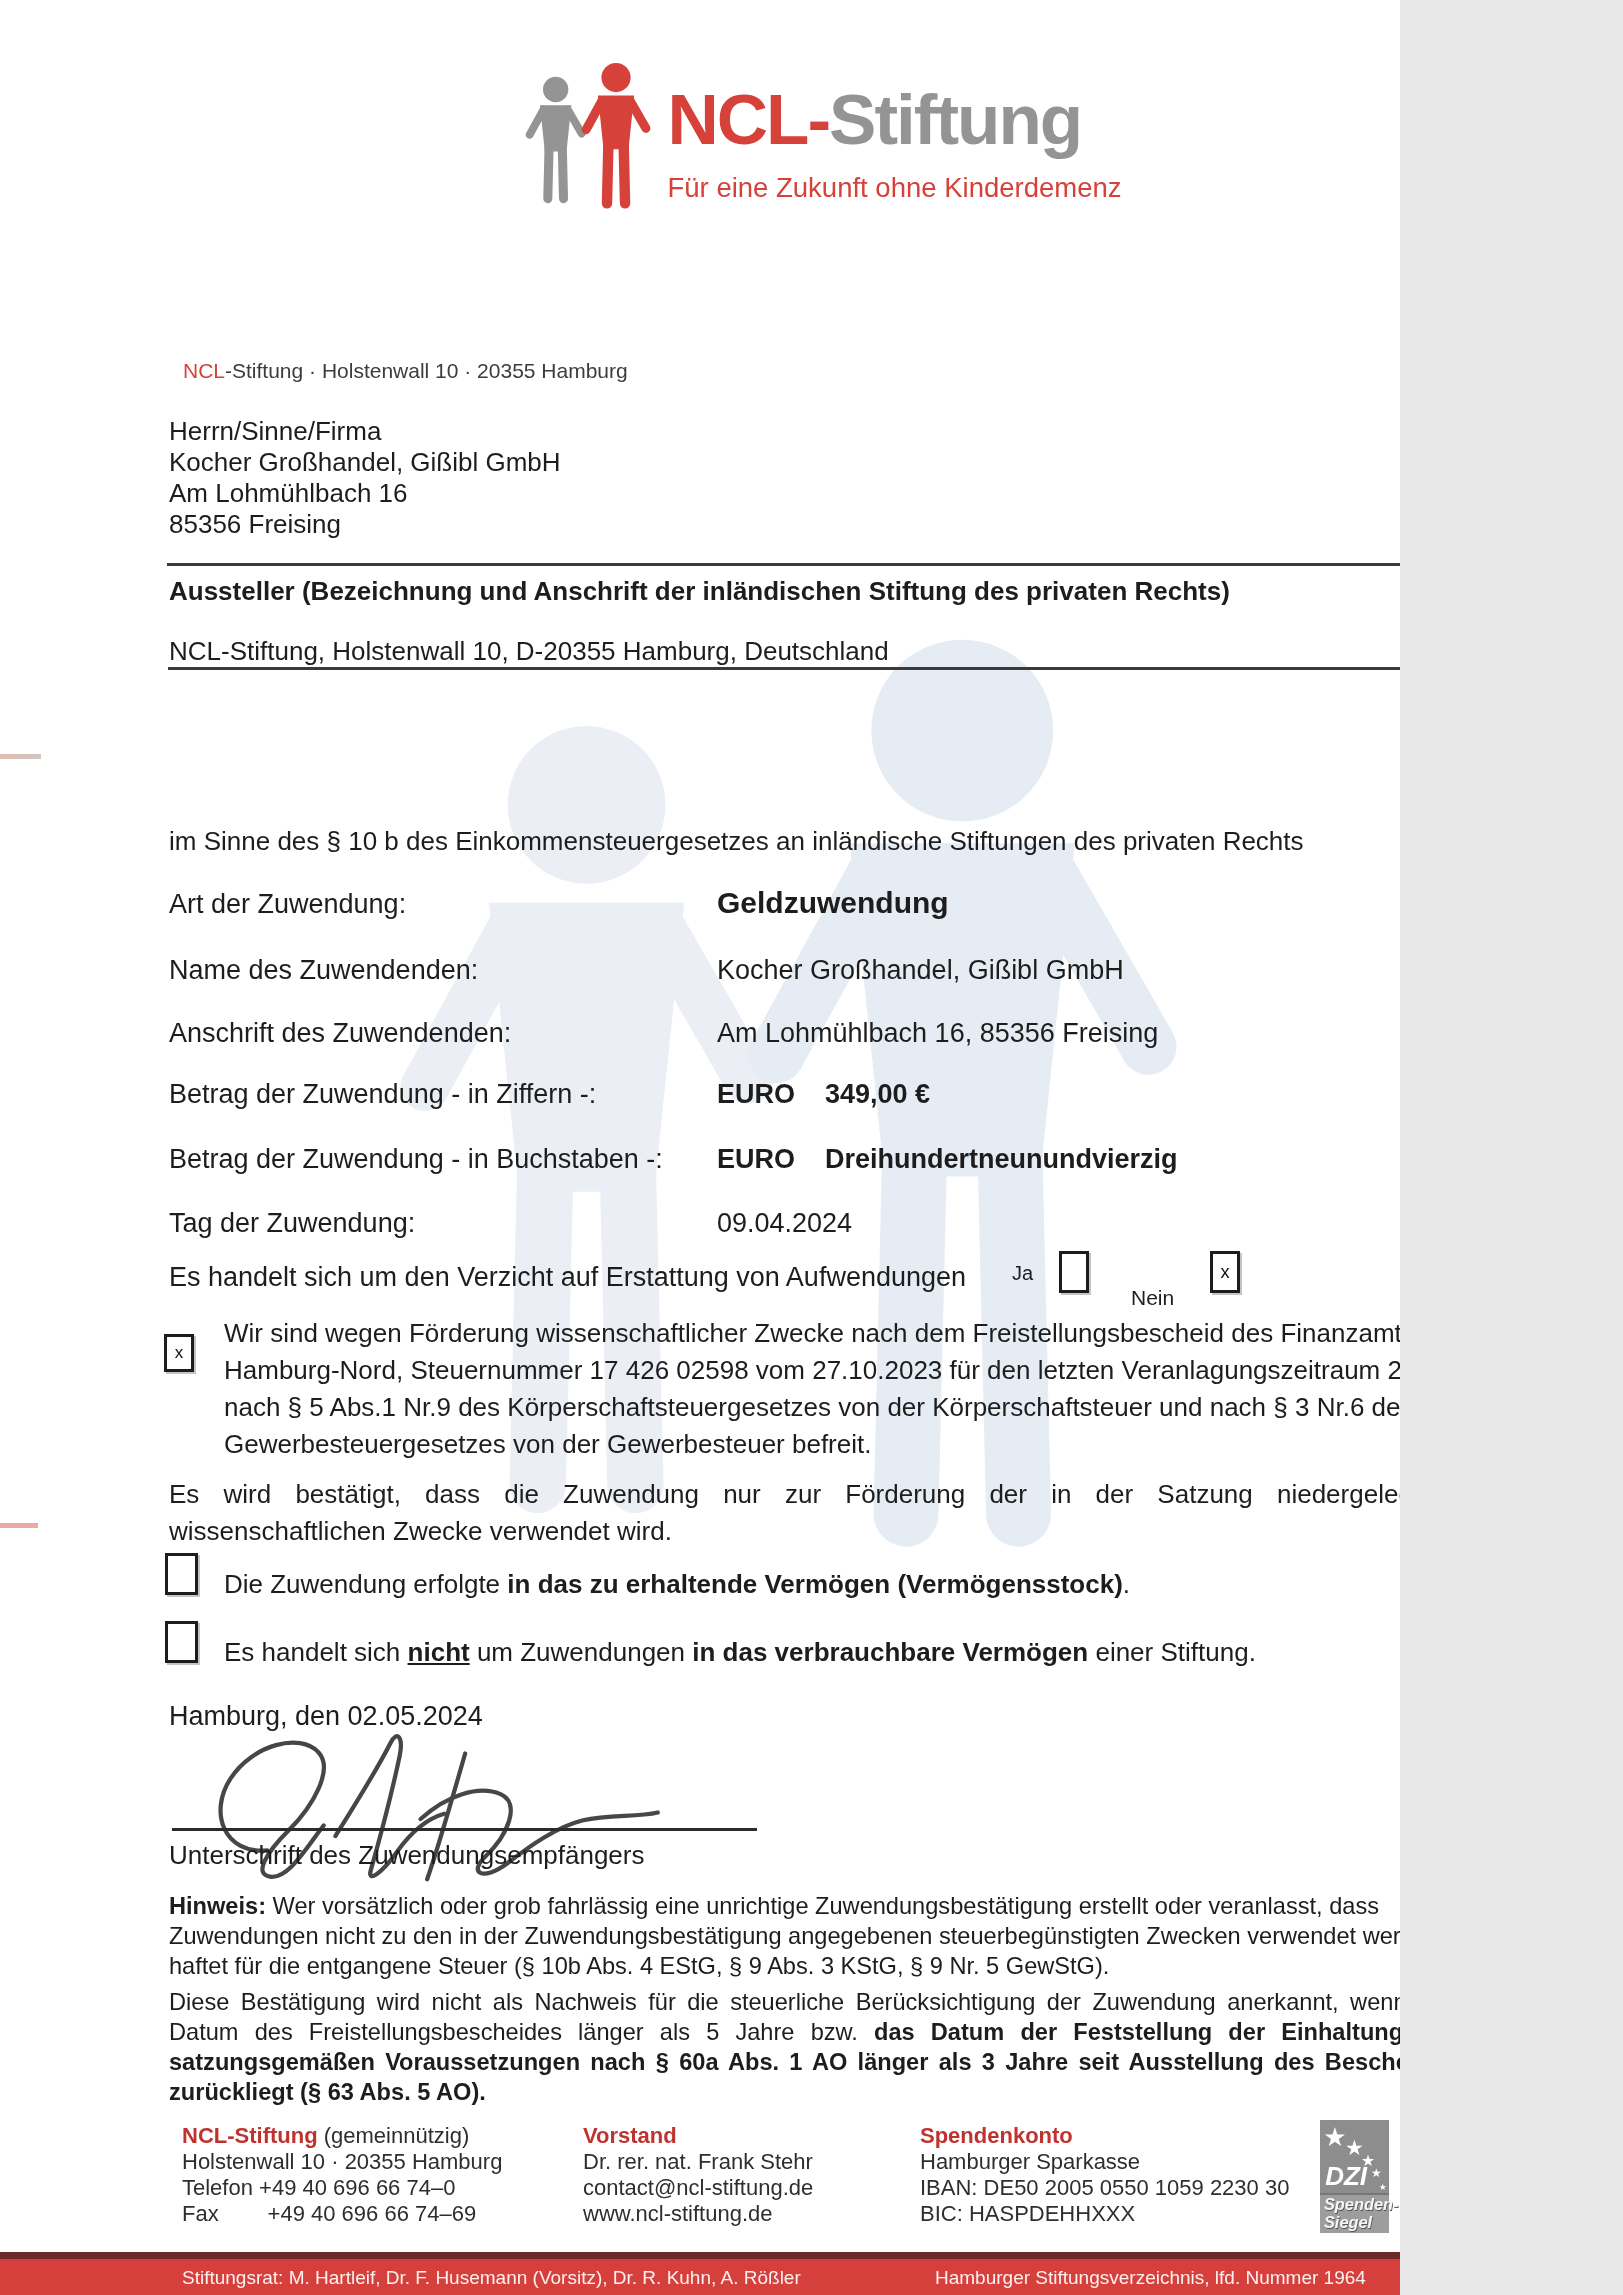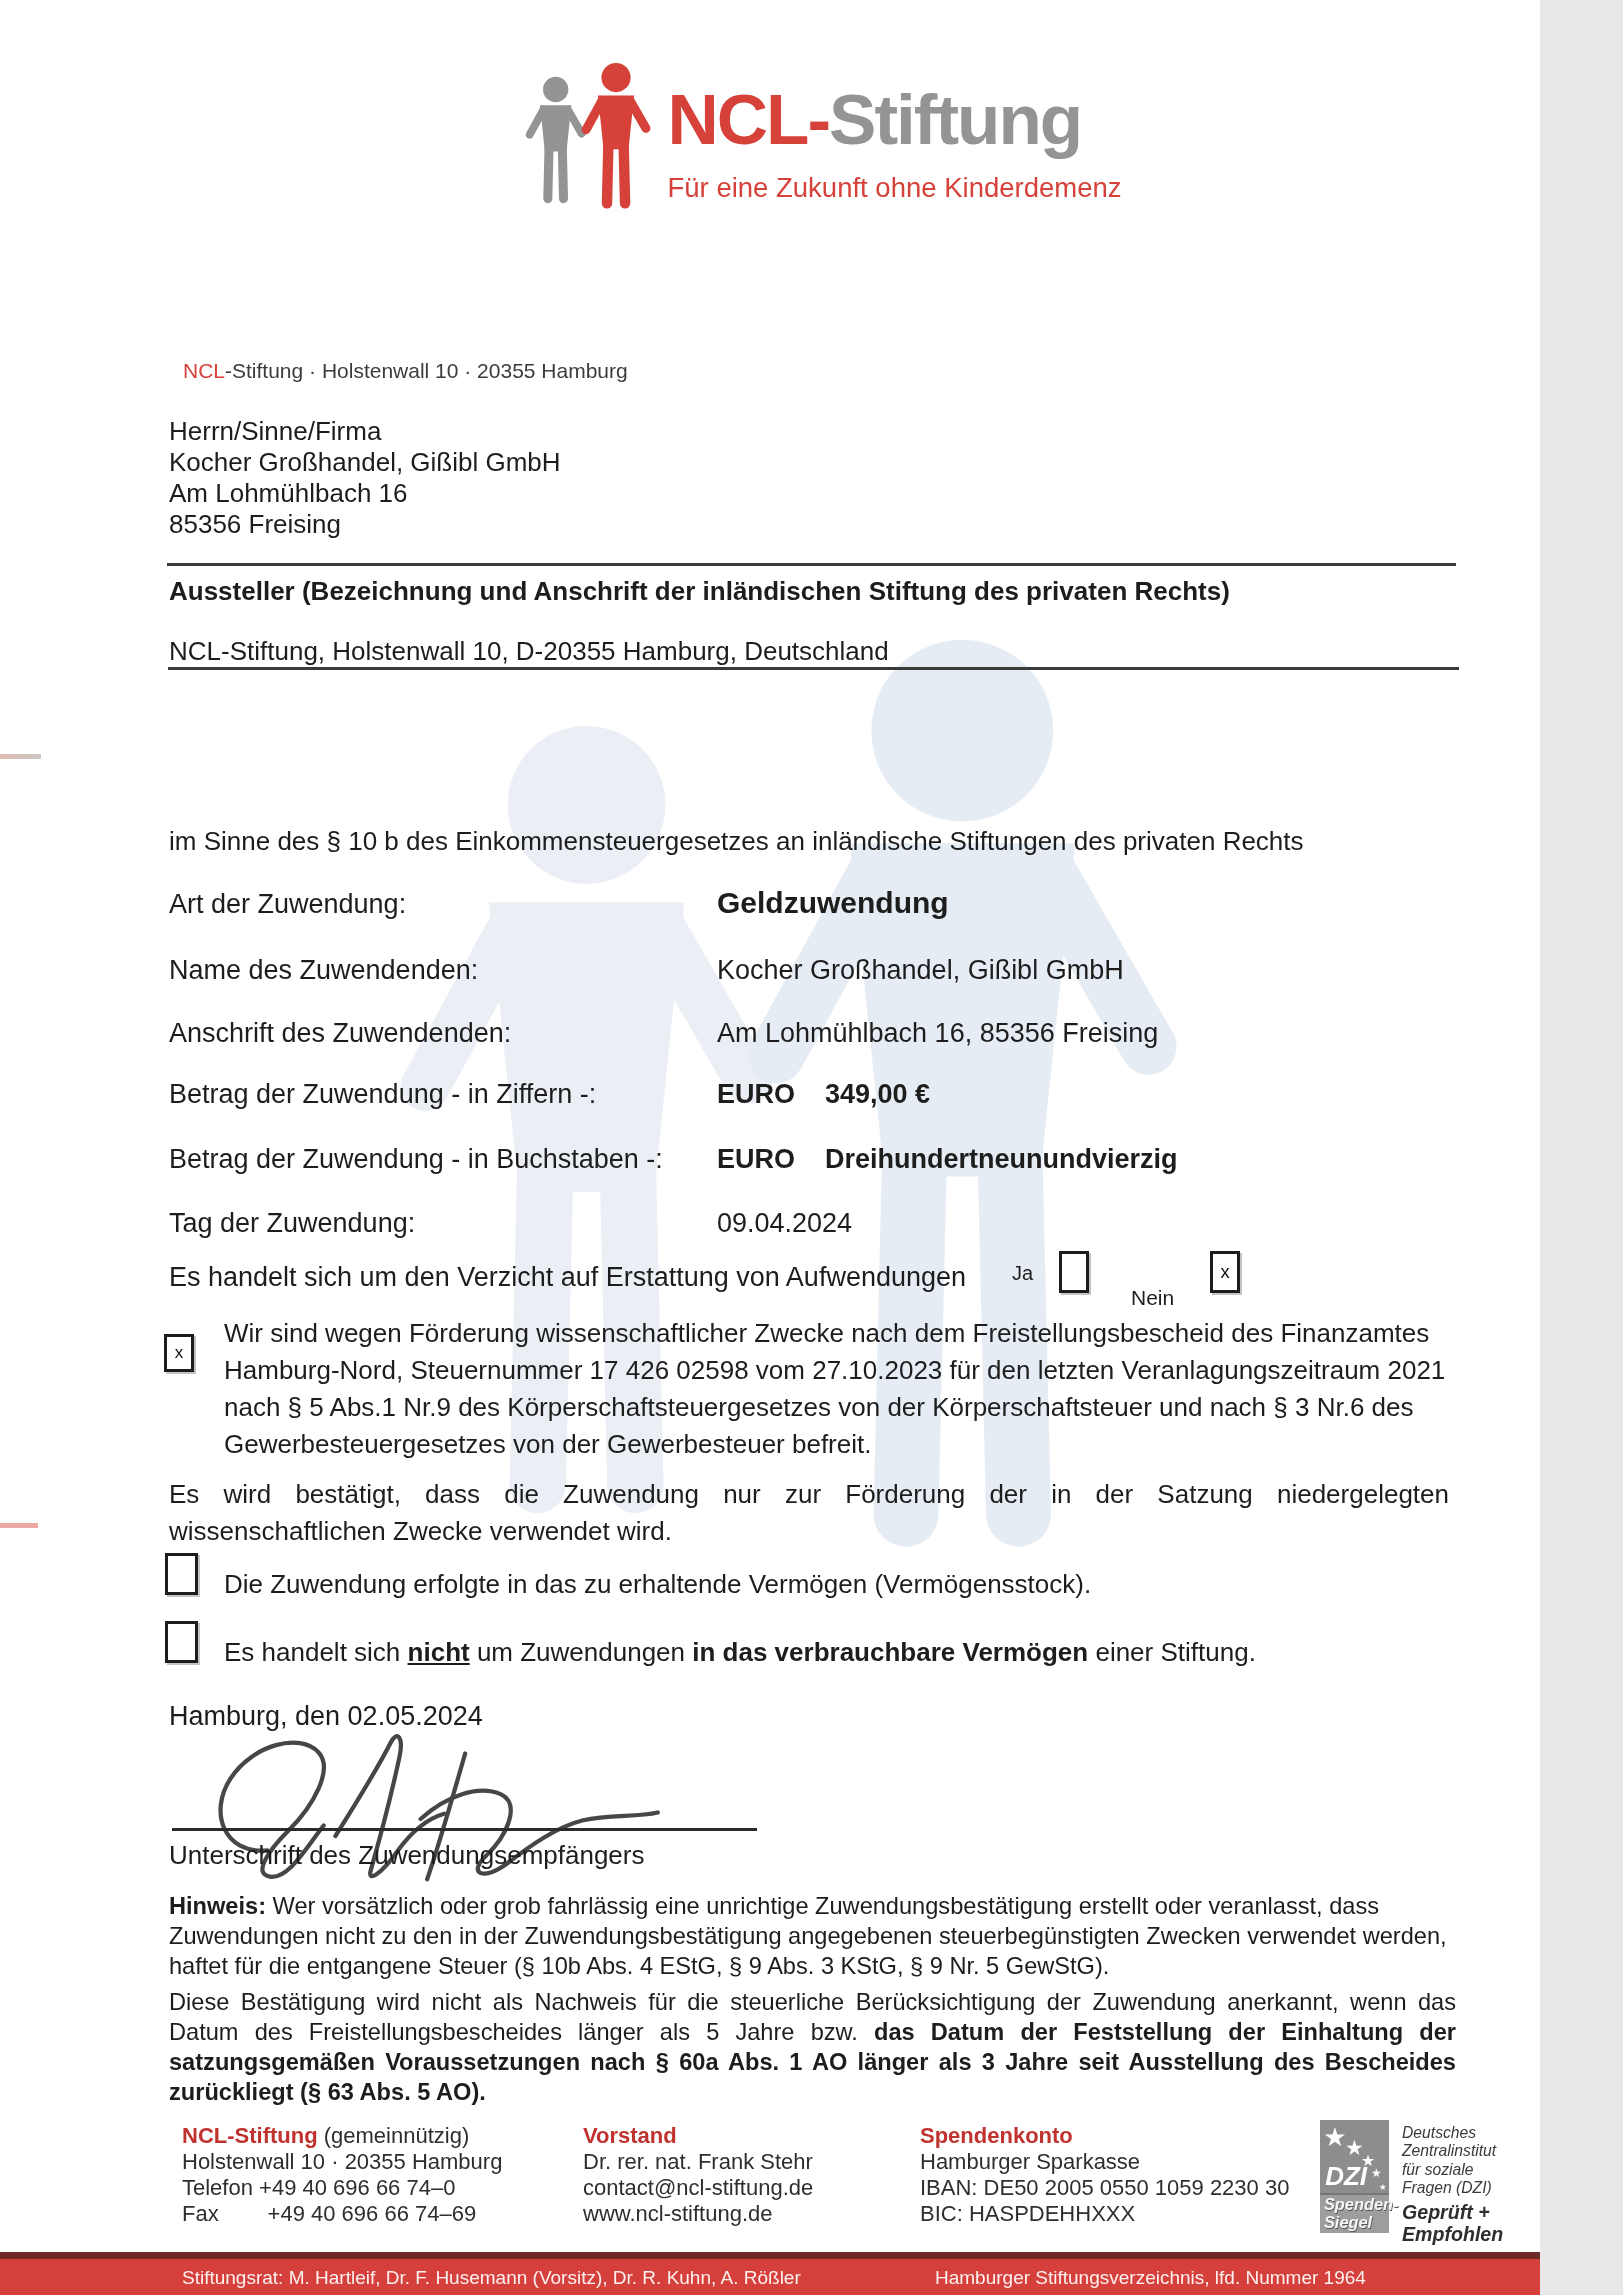--- a/index.html
+++ b/index.html
@@ -1,17 +1,17 @@
 <!DOCTYPE html>
 <html lang="de" style="--brand_red: #d6413a; --logo_gray: #949494; --footer_red: #c0322e; --bar_red: #d5403c; --bar_edge: #6e2a26; --dzi_gray: #8d8d8d; --text: #1d1d1d; --watermark_a: #e9edf4; --watermark_b: #e3eaf2;font-size:10.5px"><head>
 <meta charset="utf-8">
 <style>
   html,body{margin:0;padding:0;background:#e8e8e8;}
   .page{
-    position:relative;width:1540px;height:2295px;background:#ffffff;overflow:hidden;
+    position:relative;width:1400px;height:2295px;background:#ffffff;overflow:hidden;
     font-family:"Liberation Sans","DejaVu Sans",sans-serif;color:var(--text,#1d1d1d);
   }
   
   .watermark{position:absolute;left:340px;top:609px;width:877px;height:1021px;opacity:.9;}
   .wm-a{color:var(--watermark_a,#e9edf4);}
   .wm-b{color:var(--watermark_b,#e3eaf2);}
   
   .logo{position:absolute;left:516px;top:58px;display:flex;gap:10.5px;}
   .logo-figures{width:141px;height:164px;}
   .fig-gray{color:var(--logo_gray,#9b9b9b);}
@@ -189,21 +189,21 @@
   <div class="checkbox exemption-box">
       <span>x</span>
     </div>
   <div class="exemption-text">Wir sind wegen Förderung wissenschaftlicher Zwecke nach dem Freistellungsbescheid des Finanzamtes Hamburg-Nord, Steuernummer 17 426 02598 vom 27.10.2023 für den letzten Veranlagungszeitraum 2021 nach § 5 Abs.1 Nr.9 des Körperschaftsteuergesetzes von der Körperschaftsteuer und nach § 3 Nr.6 des Gewerbesteuergesetzes von der Gewerbesteuer befreit.</div>
 
   <div class="confirmation">Es wird bestätigt, dass die Zuwendung nur zur Förderung der in der Satzung niedergelegten wissenschaftlichen Zwecke verwendet wird.</div>
 
   <div class="checkbox box-item1">
       <span></span>
     </div>
-  <div class="item1-text"><span>Die Zuwendung erfolgte </span><span style="font-weight: normal;">in das zu erhaltende Vermögen (Vermögensstock)</span><span>.</span></div>
+  <div class="item1-text"><span>Die Zuwendung erfolgte </span><span style="font-weight: bold;">in das zu erhaltende Vermögen (Vermögensstock)</span><span>.</span></div>
   <div class="checkbox box-item2">
       <span></span>
     </div>
   <div class="item2-text"><span>Es handelt sich </span><span style="font-weight: bold; text-decoration: underline;">nicht</span><span> um Zuwendungen </span><span style="font-weight: bold;">in das verbrauchbare Vermögen</span><span> einer Stiftung.</span></div>
 
   <div class="place-date">Hamburg, den 02.05.2024</div>
   <svg class="signature-svg" viewBox="0 0 780 262">
     <g fill="none" stroke="#2d2d2d" stroke-width="6.5" stroke-linecap="round" opacity="0.88">
       <path d="M118,208 C52,214 28,150 62,98 C96,46 168,28 196,58 C220,84 188,140 150,178 C118,210 96,244 122,248 C150,252 176,206 204,170"></path>
       <path d="M222,186 C252,138 286,84 306,44 C316,24 326,34 320,64 C306,130 288,196 276,238 C270,258 292,244 316,210 C336,182 360,160 388,152"></path>

